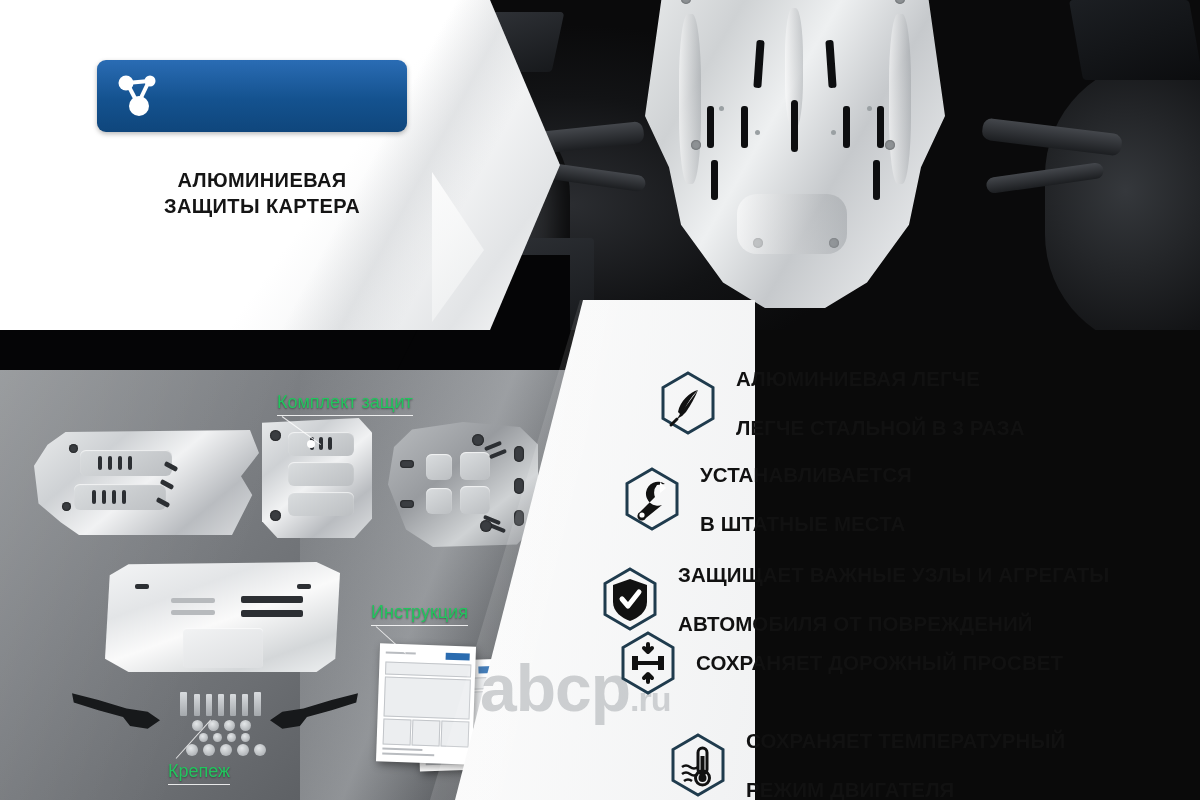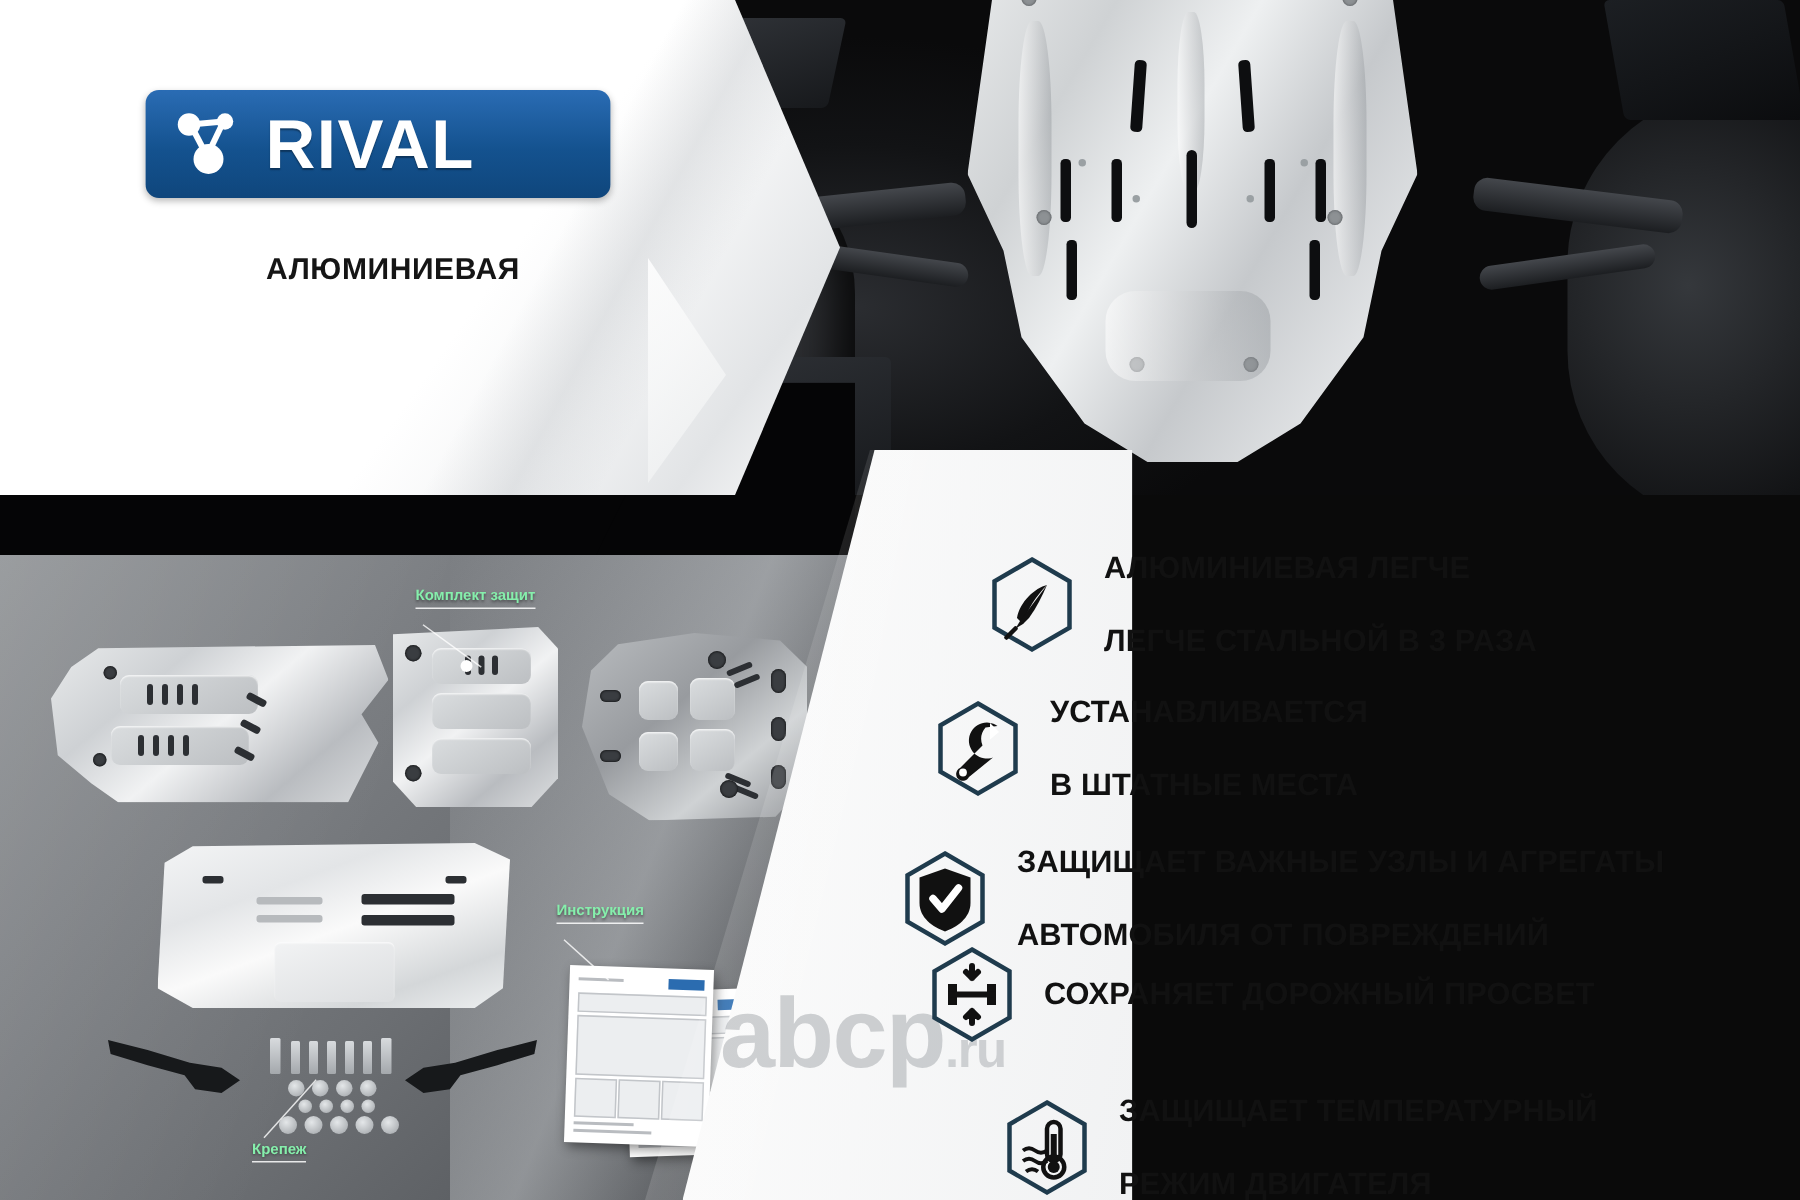--- a/index.html
+++ b/index.html
@@ -92,22 +92,22 @@
     clip-path:polygon(150px 0,190px 0,70px 500px,0 500px);}
 
   
   .benefits{position:absolute;left:600px;top:320px;width:600px;height:480px;}
   .ben-row{position:absolute;display:flex;align-items:center;gap:18px;}
   .hexi{position:relative;width:60px;height:66px;flex:0 0 auto;}
   .hexi svg{position:absolute;left:0;top:0;}
   .ben-text{font-weight:bold;color:#111;font-size:20.5px;line-height:1.2;letter-spacing:.1px;white-space:pre-line;}
 
   
-  .callout{position:absolute;color:#86efac;font-size:10px;white-space:nowrap;
-     text-shadow:0 1px 2px rgba(0,0,0,.45);font-weight:bold;}
+  .callout{position:absolute;color:#22c55e;font-size:18px;white-space:nowrap;
+     text-shadow:0 1px 2px rgba(0,0,0,.45);}
   .callout u{text-decoration:none;display:block;border-bottom:1px solid rgba(255,255,255,.85);padding-bottom:2px;}
   .lead{position:absolute;background:rgba(255,255,255,.8);height:1px;transform-origin:left center;}
   .leaddot{position:absolute;width:8px;height:8px;border-radius:50%;background:#fff;}
 
   
   .prod{position:absolute;}
   .metal{background:linear-gradient(140deg,#e8eaeb 0%,#ced1d4 28%,#f1f2f3 50%,#b9bcc0 76%,#dcdee0 100%);}
   .metal-d{background:linear-gradient(140deg,#b9bcbf 0%,#989b9f 40%,#cfd2d4 70%,#8d9094 100%);}
   .hole{position:absolute;border-radius:50%;background:#3a3d41;box-shadow:inset 0 0 2px #000;}
   .sl{position:absolute;background:#2c2f33;border-radius:2px;}
@@ -183,25 +183,25 @@
     <div class="logo-mark">
       <svg width="52" height="50" viewBox="0 0 52 50">
         <line x1="14" y1="12" x2="36" y2="10" stroke="#fff" stroke-width="4"></line>
         <line x1="14" y1="12" x2="25" y2="33" stroke="#fff" stroke-width="4"></line>
         <line x1="36" y1="10" x2="25" y2="33" stroke="#fff" stroke-width="4"></line>
         <circle cx="13" cy="12" r="7.5" fill="#fff"></circle>
         <circle cx="37" cy="10" r="5.5" fill="#fff"></circle>
         <circle cx="26" cy="35" r="10" fill="#fff"></circle>
       </svg>
     </div>
-    <div class="logo-word">RIVAL</div>
   </div>
 
   <div class="headline">
     <div>АЛЮМИНИЕВАЯ</div>
+    <div>ЗАЩИТЫ КАРТЕРА</div>
   </div>
 
 
 
   <div class="grey-panel"></div>
   <div class="grey-sheen"></div>
 
   <div class="prod metal" style="left:34px;top:430px;width:225px;height:105px;
        clip-path:polygon(6% 14%,14% 2%,96% 0%,100% 22%,92% 44%,97% 62%,88% 100%,20% 100%,12% 88%,2% 70%,0% 34%);
        box-shadow:4px 6px 14px rgba(0,0,0,.35);">
@@ -409,19 +409,19 @@
           <rect x="30" y="16" width="9" height="26" rx="4.5" fill="none" stroke="#111" stroke-width="3"></rect>
           <circle cx="34.5" cy="46" r="7" fill="none" stroke="#111" stroke-width="3"></circle>
           <rect x="32.5" y="24" width="4" height="20" fill="#111"></rect>
           <circle cx="34.5" cy="46" r="4" fill="#111"></circle>
           <path d="M14 35 q4 -3 8 0 t8 0" fill="none" stroke="#111" stroke-width="2.6"></path>
           <path d="M14 42 q4 -3 8 0 t8 0" fill="none" stroke="#111" stroke-width="2.6"></path>
           <path d="M16 49 q4 -3 8 0" fill="none" stroke="#111" stroke-width="2.6"></path>
         </svg>
       </div>
       <div class="ben-text">
-        <div>ЗАЩИЩАЕТ ТЕМПЕРАТУРНЫЙ</div>
+        <div>СОХРАНЯЕТ ТЕМПЕРАТУРНЫЙ</div>
         <div>РЕЖИМ ДВИГАТЕЛЯ</div>
       </div>
     </div>
 
   </div>
 </div>
 
 </body></html>

